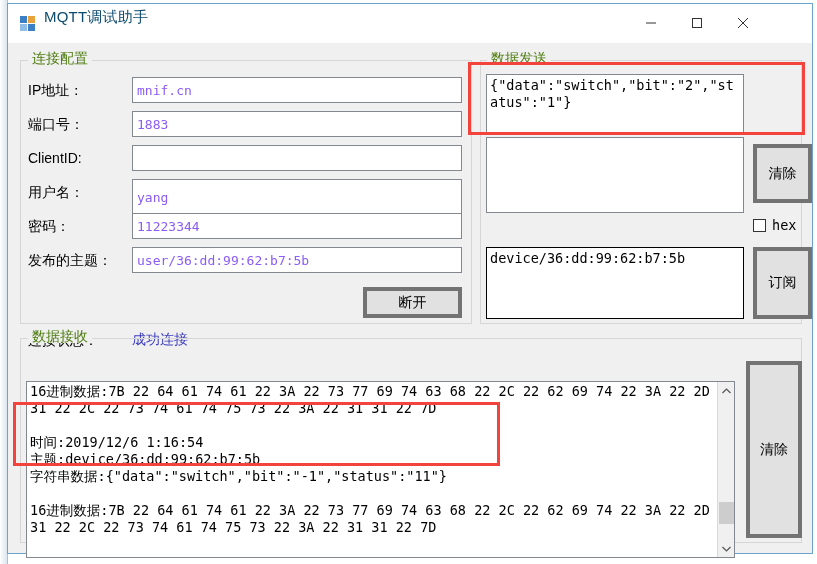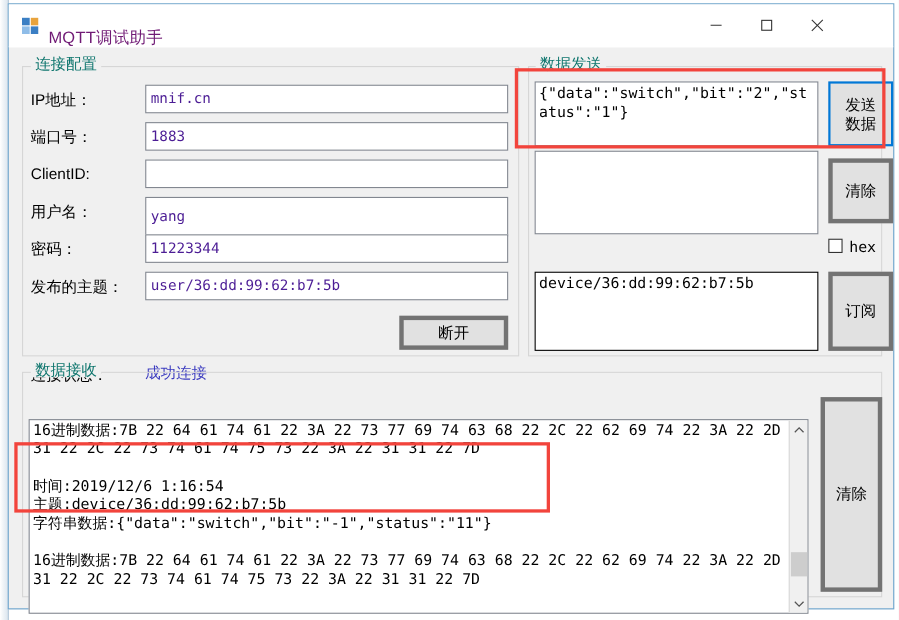--- a/index.html
+++ b/index.html
@@ -20,54 +20,54 @@
   }
   
   .titlebar{
     position:absolute;left:0;top:0;width:100%;height:39px;
     background:#ffffff;box-sizing:border-box;border-bottom:1px solid #ffffff;
   }
   .title-icon{
     position:absolute;left:12px;top:12px;width:15px;height:15px;
   }
   .title-text{
-    position:absolute;left:36px;top:21px;
-    font-size:15px;color:#701a75;letter-spacing:.2px;
+    position:absolute;left:36px;top:4px;
+    font-size:15px;color:#0c4a6e;letter-spacing:.2px;
     font-family:"Liberation Sans","DejaVu Sans",sans-serif;
   }
   .wbtn{
     position:absolute;top:0;width:46px;height:38px;
     display:flex;align-items:center;justify-content:center;
     background:transparent;cursor:default;
   }
   .wbtn svg{display:block;}
   #btn-min{right:138px;}
   #btn-max{right:92px;}
   #btn-close{right:46px;}
   
   .group{
     position:absolute;border:1px solid #d6d6d6;box-sizing:border-box;
     background:transparent;
   }
   .group-label{
     position:absolute;background:#f0f0f0;padding:0 4px;
-    font-size:14px;color:#0f766e;white-space:nowrap;line-height:14px;
+    font-size:14px;color:#4d7c0f;white-space:nowrap;line-height:14px;
   }
   
   #grp-conn{left:12px;top:56px;width:452px;height:264px;}
   #lbl-conn{left:20px;top:47px;}
   .field-label{
     position:absolute;font-size:14px;color:#000;white-space:nowrap;
     font-family:"Liberation Sans","DejaVu Sans",sans-serif;
   }
   .tbox{
     position:absolute;box-sizing:border-box;
     background:#ffffff;border:1px solid #828790;
     font-family:"DejaVu Sans Mono","Liberation Mono",monospace;
-    font-size:13px;color:#4c1d95;padding:0 4px;
+    font-size:13px;color:#8b5cf6;padding:0 4px;
     line-height:16px;outline:none;overflow:hidden;white-space:pre;
   }
   .btn{
     position:absolute;box-sizing:border-box;
     background:#e1e1e1;border:4px solid #737373;
     font-family:"Liberation Sans","DejaVu Sans",sans-serif;
     font-size:14px;color:#000;
     display:flex;align-items:center;justify-content:center;
     text-align:center;cursor:default;
   }
@@ -79,21 +79,21 @@
   #grp-send{left:472px;top:56px;width:322px;height:264px;}
   #lbl-send{left:479px;top:47px;}
   .mtext{
     position:absolute;box-sizing:border-box;
     background:#ffffff;border:1px solid #828790;
     font-family:"DejaVu Sans Mono","Liberation Mono",monospace;
     font-size:13.5px;line-height:17px;color:#000;
     padding:2px 3px;white-space:pre-wrap;word-break:break-all;
     overflow:hidden;
   }
-  .chk-wrap{position:absolute;display:flex;gap:6px;}
+  .chk-wrap{position:absolute;display:flex;align-items:center;gap:6px;}
   .chk-box{
     width:13px;height:13px;box-sizing:border-box;
     border:1px solid #333;background:#fff;
   }
   .chk-label{
     font-family:"DejaVu Sans Mono","Liberation Mono",monospace;
     font-size:13.5px;color:#000;
   }
   
   #grp-recv{left:12px;top:334px;width:782px;height:205px;}
@@ -189,22 +189,20 @@
   <input class="tbox" style="left: 124px; top: 243px; width: 330px; height: 26px;" value="user/36:dd:99:62:b7:5b">
 
   <div class="field-label" style="left:20px;top:291px;margin-top:37px;">连接状态：</div>
   <div id="status-value" style="left:124px;top:291px;margin-top:36px;">成功连接</div>
   <div class="btn" style="left:355px;top:283px;width:99px;height:31px;">断开</div>
 
   <div class="group" id="grp-send"></div>
   <div class="group-label" id="lbl-send">数据发送</div>
 
   <div class="mtext" style="left:478px;top:70px;width:258px;height:59px;">{"data":"switch","bit":"2","status":"1"}</div>
-  <div class="btn focused" style="left:745px;top:70px;width:59px;height:59px;white-space:pre;line-height:17px;">发送
-数据</div>
 
   <div class="mtext" style="left:478px;top:133px;width:258px;height:76px;"></div>
   <div class="btn" style="left:745px;top:140px;width:59px;height:59px;">清除</div>
 
   <div class="chk-wrap" style="left:745px;top:213px;">
     <span class="chk-box"></span>
     <span class="chk-label">hex</span>
   </div>
 
   <div class="mtext" style="left:478px;top:243px;width:258px;height:72px;border:1px solid #000;">device/36:dd:99:62:b7:5b</div>

